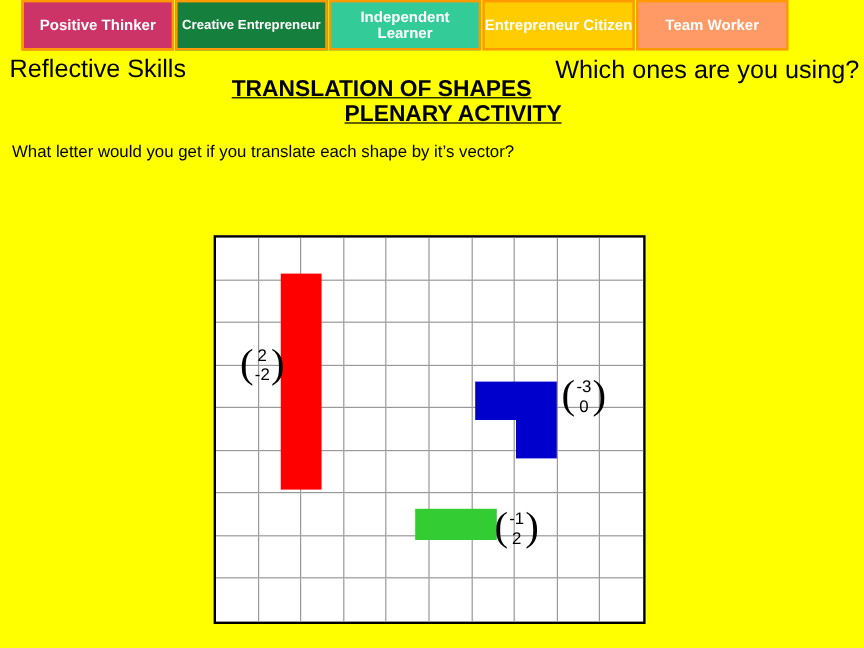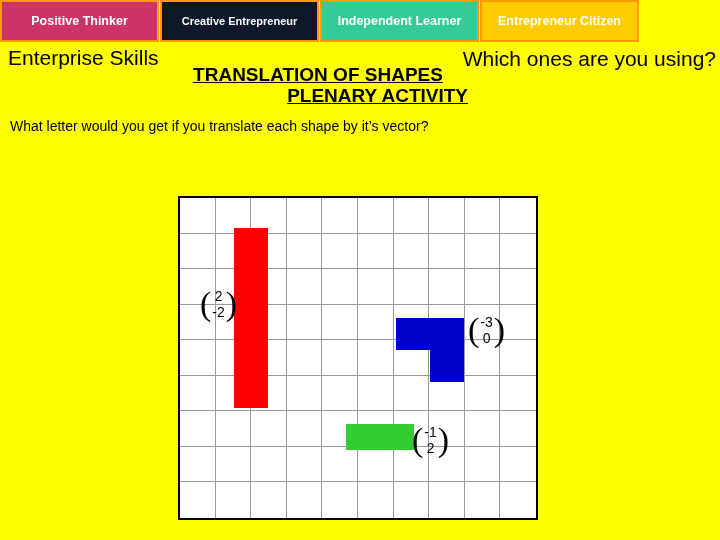--- a/index.html
+++ b/index.html
@@ -16,38 +16,39 @@
   }
 
   
   .skills-row {
     position: absolute;
     top: 0;
     left: 0;
     width: 640px;
     height: 42px;
     display: flex;
+    padding-left: 18px;
   }
   .skill {
     flex: 1 1 0;
     margin: 0 1px 0 0;
     border: 2px solid #ff9900;
     box-sizing: border-box;
     display: flex;
     align-items: center;
     justify-content: center;
     text-align: center;
     color: #ffffff;
     font-weight: bold;
     font-size: 12.5px;
     line-height: 14px;
     letter-spacing: 0px;
   }
   .skill.s0 { background: #cc3366; }
-  .skill.s1 { background: #0f172a; font-size: 11px; }
+  .skill.s1 { background: #15803d; font-size: 11px; }
   .skill.s2 { background: #33cc99; }
   .skill.s3 { background: #33cc33; }
   .skill.s4 { background: #ffcc00; }
   .skill.s5 { background: #ff9966; }
 
   
   .enterprise-skills {
     position: absolute;
     left: 8px;
     top: 46px;
@@ -172,23 +173,26 @@
   </div>
   <div class="skill s1">
     <span>Creative Entrepreneur</span>
   </div>
   <div class="skill s2">
     <span>Independent Learner</span>
   </div>
   <div class="skill s4">
     <span>Entrepreneur Citizen</span>
   </div>
+  <div class="skill s5">
+    <span>Team Worker</span>
+  </div>
 </div>
 
-<div class="enterprise-skills">Enterprise Skills</div>
+<div class="enterprise-skills">Reflective Skills</div>
 <div class="translation-title">TRANSLATION OF SHAPES</div>
 <div class="plenary-title">PLENARY ACTIVITY</div>
 <div class="which-ones">Which ones are you using?</div>
 
 <div class="question">What letter would you get if you translate each shape by it’s vector?</div>
 
 <div class="grid-wrap">
   <div class="grid" id="grid">
       <div class="cell"></div>
       <div class="cell"></div>

